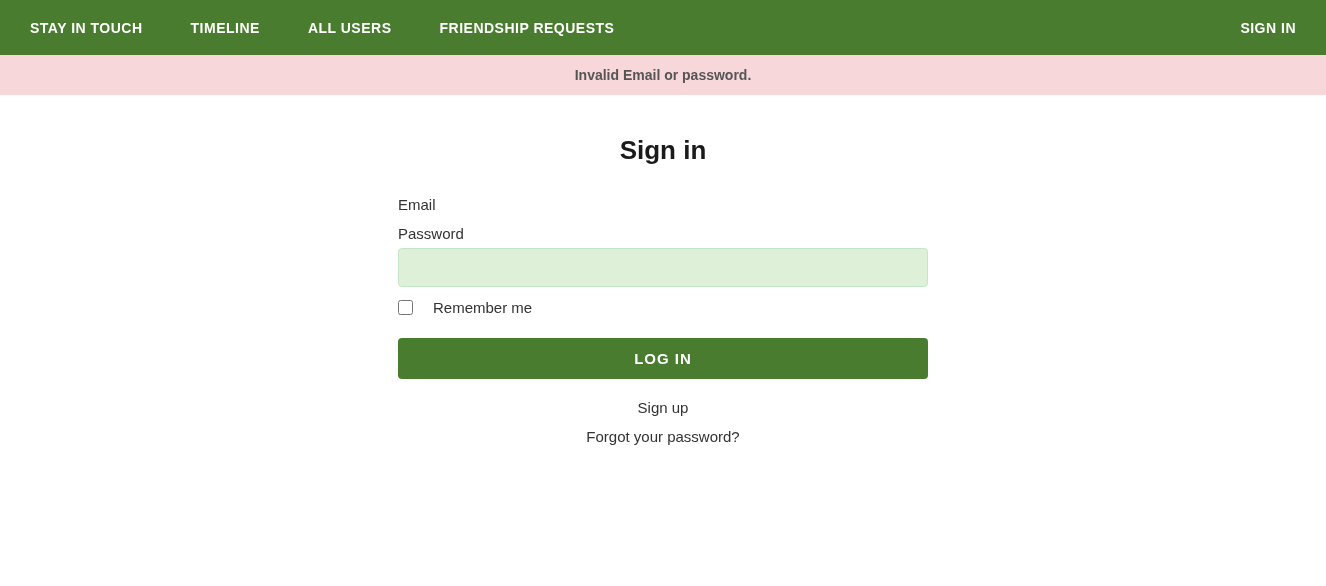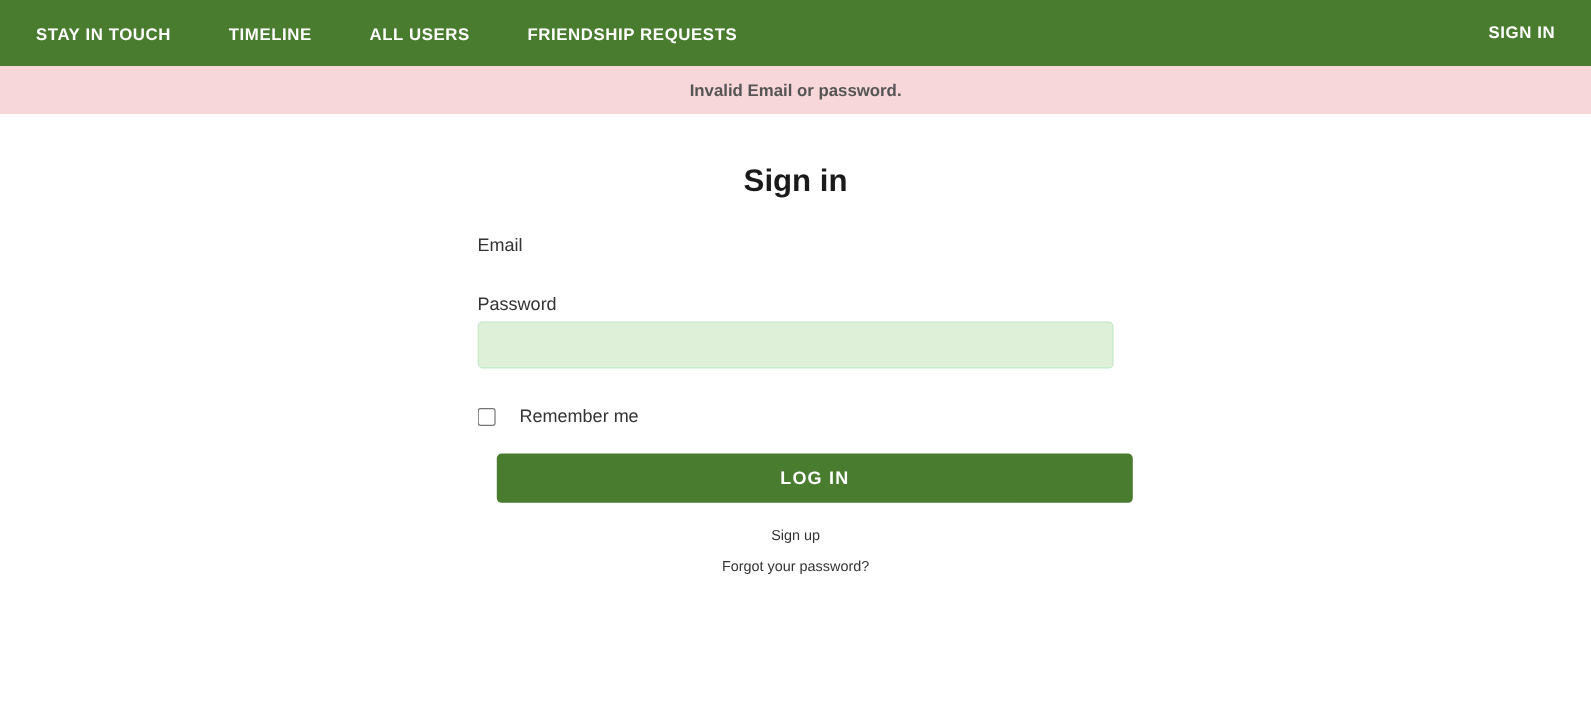--- a/index.html
+++ b/index.html
@@ -66,21 +66,21 @@
 
     .form-title {
       font-size: 26px;
       font-weight: bold;
       text-align: center;
       margin-bottom: 30px;
       color: #1a1a1a;
     }
 
     .form-group {
-      margin-bottom: 32px;
+      margin-bottom: 12px;
     }
 
     .form-group label {
       display: block;
       margin-bottom: 6px;
       font-size: 15px;
       color: #333;
     }
 
     .form-group input[type="email"],
@@ -117,34 +117,33 @@
       background-color: #4a7c2f;
       color: #ffffff;
       font-size: 15px;
       font-weight: bold;
       letter-spacing: 1px;
       text-transform: uppercase;
       border: none;
       border-radius: 4px;
       cursor: pointer;
       text-align: center;
-      margin-left: 16px;
     }
 
     .links-section {
       display: flex;
       flex-direction: column;
       align-items: center;
       gap: 12px;
       margin-top: 20px;
     }
 
     .links-section a {
       color: #333;
-      font-size: 12px;
+      font-size: 15px;
       text-decoration: none;
       cursor: pointer;
     }
   </style>
 </head>
 <body>
 
 <nav>
   <div class="nav-left">
     <span class="nav-item">STAY IN TOUCH</span>

